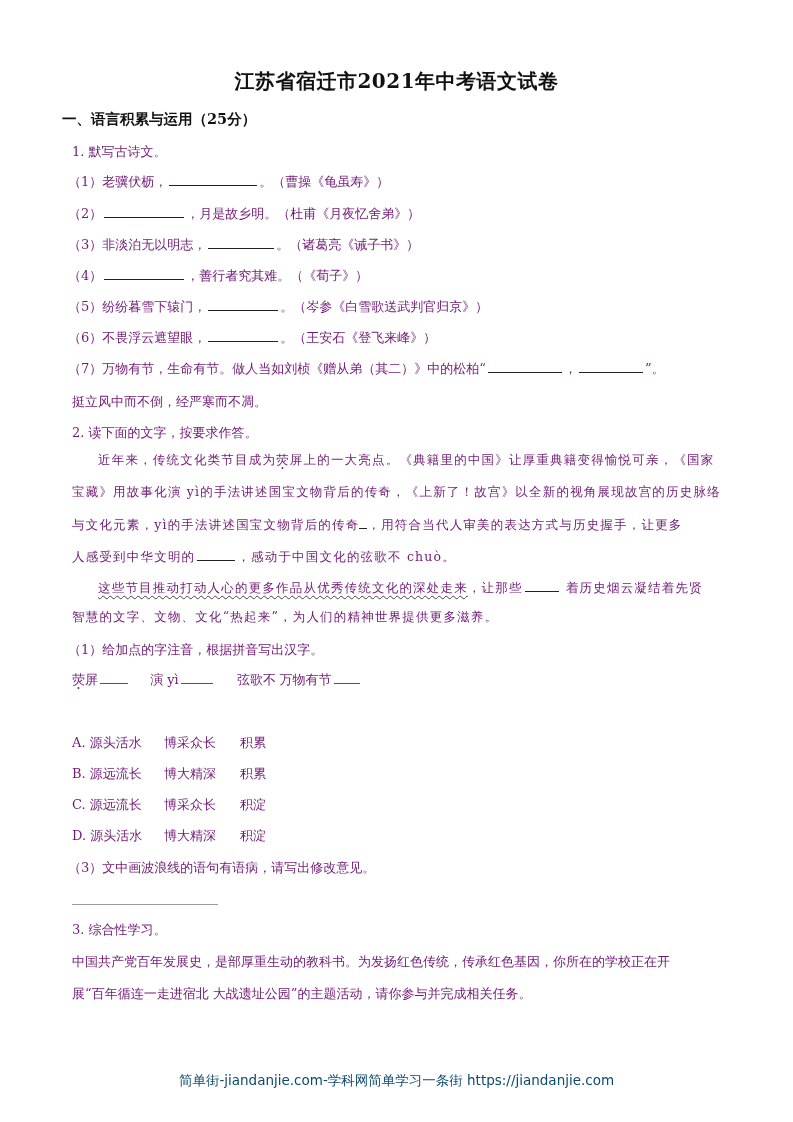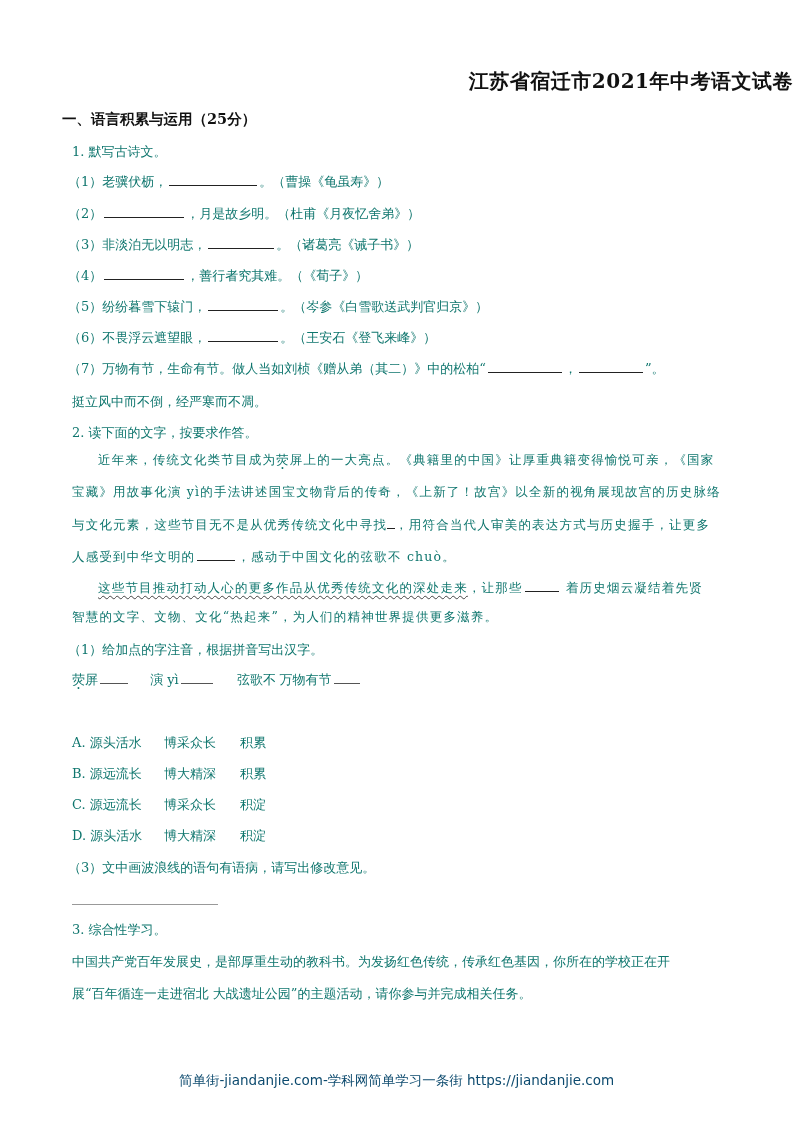--- a/index.html
+++ b/index.html
@@ -1,21 +1,21 @@
 <!DOCTYPE html>
 <html><head>
 <meta charset="utf-8">
 <style>
   html, body { margin: 0; padding: 0; background: #ffffff; }
   body { width: 793px; height: 1122px; position: relative; overflow: hidden;
          font-family: "DejaVu Serif", "Liberation Serif", serif; color: #222; }
   .page { position: absolute; left: 0; top: 0; width: 793px; height: 1122px; }
-  .title { position: absolute; top: 68px; left: 0; width: 793px; text-align: right;
+  .title { position: absolute; top: 68px; left: 0; width: 793px; text-align: center;
            font-size: 20px; font-weight: bold; letter-spacing: 0.5px; color: #111; }
-  .line { position: absolute; left: 72px; font-size: 13px; white-space: nowrap; color: #0f766e; }
+  .line { position: absolute; left: 72px; font-size: 13px; white-space: nowrap; color: #701a75; }
   .sec { font-weight: bold; font-size: 14.5px; color: #111; }
   .blank { display: inline-block; border-bottom: 1px solid #222; height: 12px; vertical-align: baseline; margin: 0 2px; }
   .kai { font-family: "DejaVu Serif", serif; font-size: 12.5px; letter-spacing: 1.2px; }
   .dot { position: relative; }
   .dot::after { content: "·"; position: absolute; left: 50%; top: 11px; transform: translateX(-50%); font-size: 14px; line-height: 10px; }
   .wavy { text-decoration: underline wavy #444; text-decoration-thickness: 1px; text-underline-offset: 3px; }
   .opt span { display: inline-block; }
   .divider { position: absolute; left: 72px; top: 904px; width: 146px; border-top: 1px solid #999; }
   .footer { position: absolute; top: 1072px; left: 0; width: 793px; text-align: center;
             font-family: "DejaVu Sans", "Liberation Sans", sans-serif; font-size: 13.5px; color: #0c4a6e; }
@@ -55,21 +55,21 @@
   </div>
   <div class="line" style="top:393px;">挺立风中而不倒，经严寒而不凋。</div>
 
   <div class="line" style="top:424px;">2. 读下面的文字，按要求作答。</div>
 
   <div class="line kai" style="top:452px;left:98px;">
     <span>近年来，传统文化类节目成为</span><span class="dot">荧</span><span>屏上的一大亮点。《典籍里的中国》让厚重典籍变得愉悦可亲，《国家</span>
   </div>
   <div class="line kai" style="top:484px;">宝藏》用故事化演 yì的手法讲述国宝文物背后的传奇，《上新了！故宫》以全新的视角展现故宫的历史脉络</div>
   <div class="line kai" style="top:516px;">
-    <span>与文化元素，这些节目无不是从优秀传统文化中寻找</span><span class="blank" style="width:8px;margin:0"></span><span>，用符合当代人审美的表达方式与历史握手，让更多</span>
+    <span>与文化元素，yì的手法讲述国宝文物背后的传奇</span><span class="blank" style="width:8px;margin:0"></span><span>，用符合当代人审美的表达方式与历史握手，让更多</span>
   </div>
   <div class="line kai" style="top:548px;">
     <span>人感受到中华文明的</span><span class="blank" style="width:38px"></span><span>，感动于中国文化的弦歌不 chuò。</span>
   </div>
 
   <div class="line kai" style="top:579px;left:98px;">
     <span class="wavy">这些节目推动打动人心的更多作品从优秀传统文化的深处走来</span><span>，让那些</span><span class="blank" style="width:34px"></span><span> 着历史烟云凝结着先贤</span>
   </div>
   <div class="line kai" style="top:609px;">智慧的文字、文物、文化“热起来”，为人们的精神世界提供更多滋养。</div>
 

